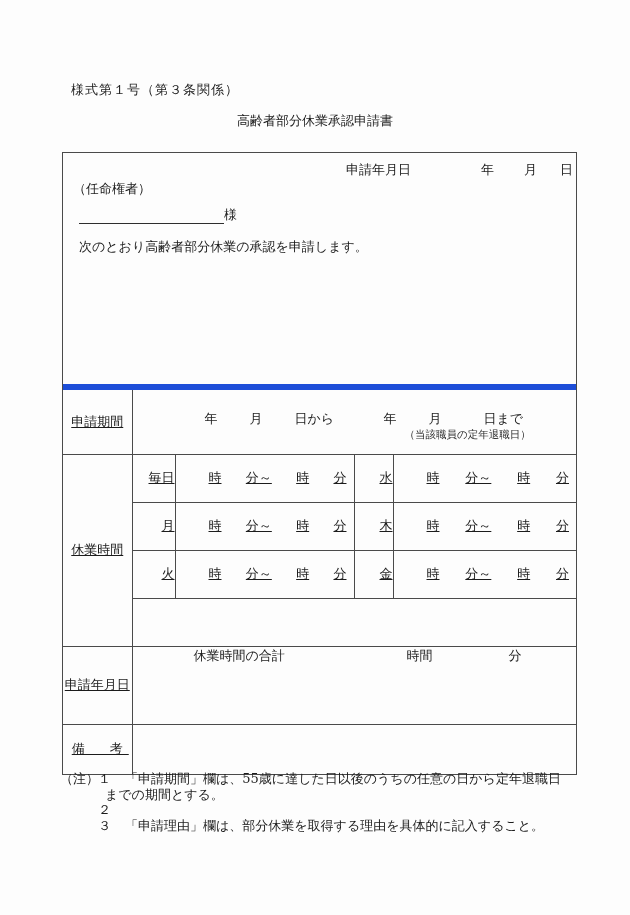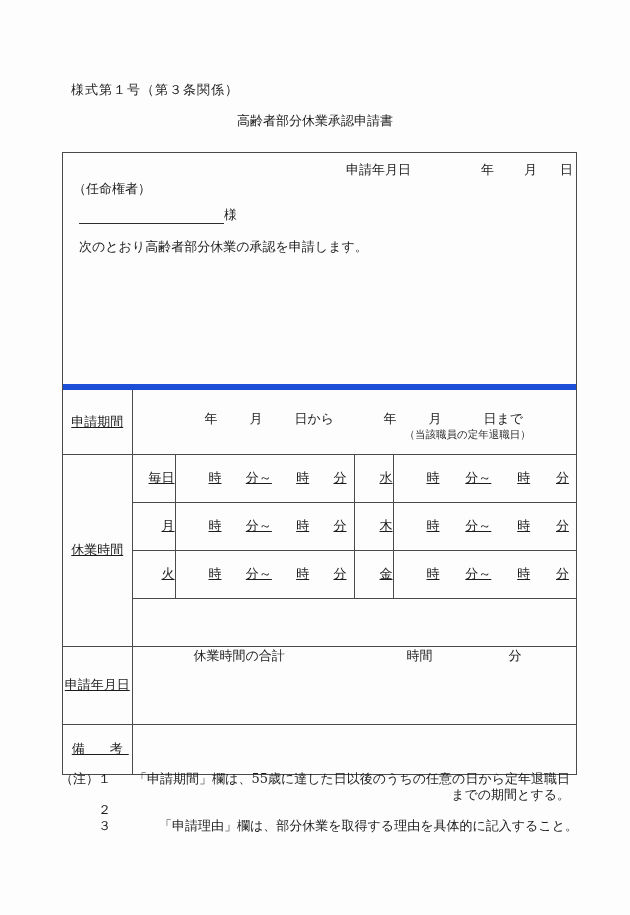--- a/index.html
+++ b/index.html
@@ -82,21 +82,21 @@
     padding:0 7px 0 33px;
   }
   .total-cell{position:relative;}
   .t-abs{position:absolute;top:50%;transform:translateY(-50%);white-space:nowrap;margin-top:34px;}
 
   
   .notes{position:absolute;left:60px;top:771px;width:518px;line-height:15.5px;}
   .note-row{display:flex;align-items:flex-start;}
   .note-mark{width:38px;flex:0 0 38px;}
   .note-num{width:27px;flex:0 0 27px;}
-  .note-body{flex:1 1 auto;text-align:right;}
+  .note-body{flex:1 1 auto;}
   .note-body.hang{
     margin-left:-20px;
     text-indent:20px;
     max-width:465px;
   }
 </style>
 </head>
 <body>
 
 <div class="page">

